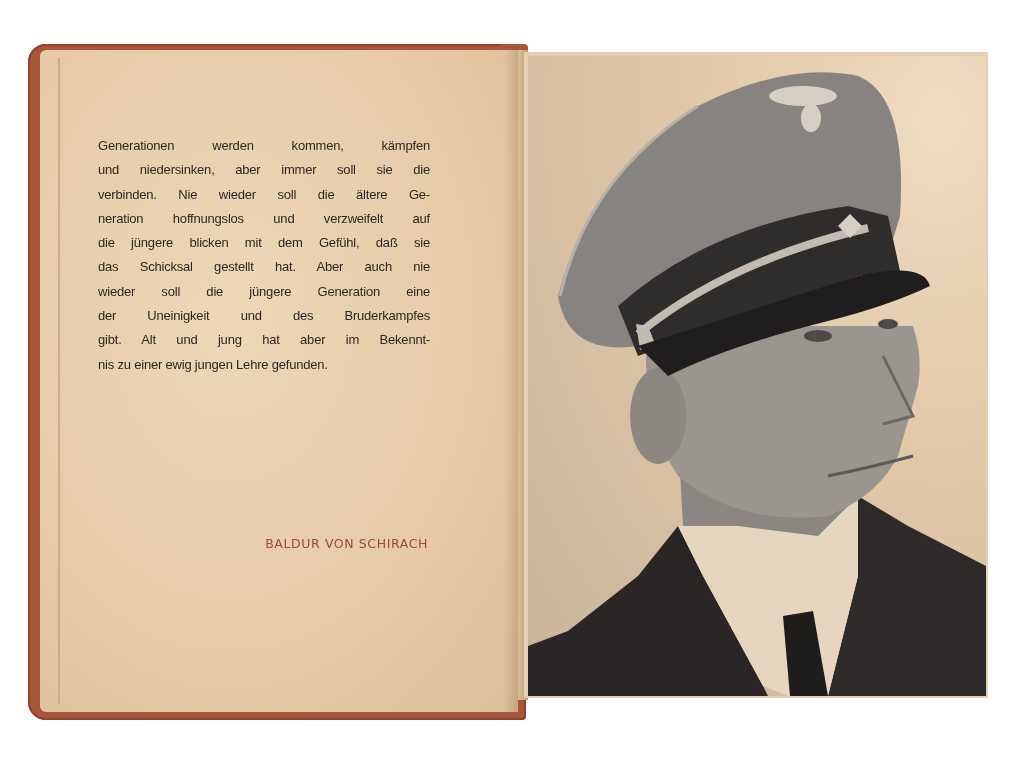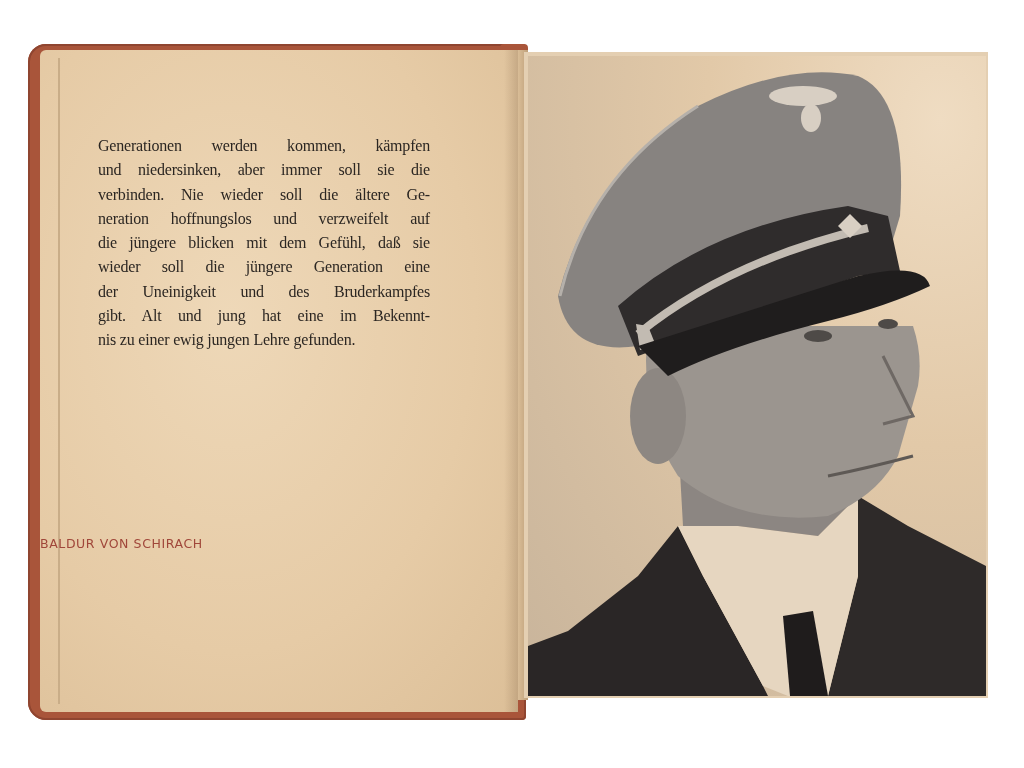--- a/index.html
+++ b/index.html
@@ -22,29 +22,29 @@
     .left-page .inner-margin {
       position: absolute; left: 18px; top: 8px; width: 2px; height: 646px;
       background: #c9ad88;
     }
     .left-page .gutter-edge {
       position: absolute; right: 0; top: 0; width: 14px; height: 100%;
       background: linear-gradient(90deg, rgba(0,0,0,0) 0%, rgba(120,90,60,0.25) 100%);
     }
     .quote {
       position: absolute; left: 98px; top: 134px; width: 332px;
-      color: #2b2622; font-family: Liberation Serif, serif;
-      font-size: 16px; line-height: 24.3px; text-align: justify;
+      color: #2b2622; font-family: Liberation Sans, sans-serif;
+      font-size: 13px; line-height: 24.3px; text-align: justify;
       letter-spacing: -0.2px;
     }
     .quote .line { display: block; white-space: nowrap; text-align-last: justify; }
     .quote .line.last { text-align-last: left; }
     .author {
       position: absolute; left: 40px; width: 388px; top: 536px;
-      text-align: left; color: #a0473a;
+      text-align: right; color: #a0473a;
       font-family: "DejaVu Sans", sans-serif; font-size: 12.5px; letter-spacing: 0.6px;
     }
     .right-page {
       position: absolute; left: 524px; top: 52px; width: 464px; height: 646px;
       background: #e4cfb2;
     }
     .photo {
       position: absolute; left: 528px; top: 56px; width: 458px; height: 640px;
       overflow: hidden;
       background: radial-gradient(ellipse at 90% 10%, #efdcc2 0%, #e2c9a8 40%, #c8b49b 100%);
@@ -69,23 +69,24 @@
   <div class="inner-margin"></div>
   <div class="gutter-edge"></div>
 </div>
 
 <div class="quote">
   <span class="line">Generationen werden kommen, kämpfen</span>
   <span class="line">und niedersinken, aber immer soll sie die</span>
   <span class="line">verbinden. Nie wieder soll die ältere Ge-</span>
   <span class="line">neration hoffnungslos und verzweifelt auf</span>
   <span class="line">die jüngere blicken mit dem Gefühl, daß sie</span>
+  <span class="line">das Schicksal gestellt hat. Aber auch nie</span>
   <span class="line">wieder soll die jüngere Generation eine</span>
   <span class="line">der Uneinigkeit und des Bruderkampfes</span>
-  <span class="line">gibt. Alt und jung hat eine im Bekennt-</span>
+  <span class="line">gibt. Alt und jung hat aber im Bekennt-</span>
   <span class="line last">nis zu einer ewig jungen Lehre gefunden.</span>
 </div>
 
 <div class="author">BALDUR VON SCHIRACH</div>
 
 <div class="gutter"></div>
 <div class="right-page"></div>
 
 <div class="photo">
   <svg width="458" height="640" viewBox="0 0 458 640">

